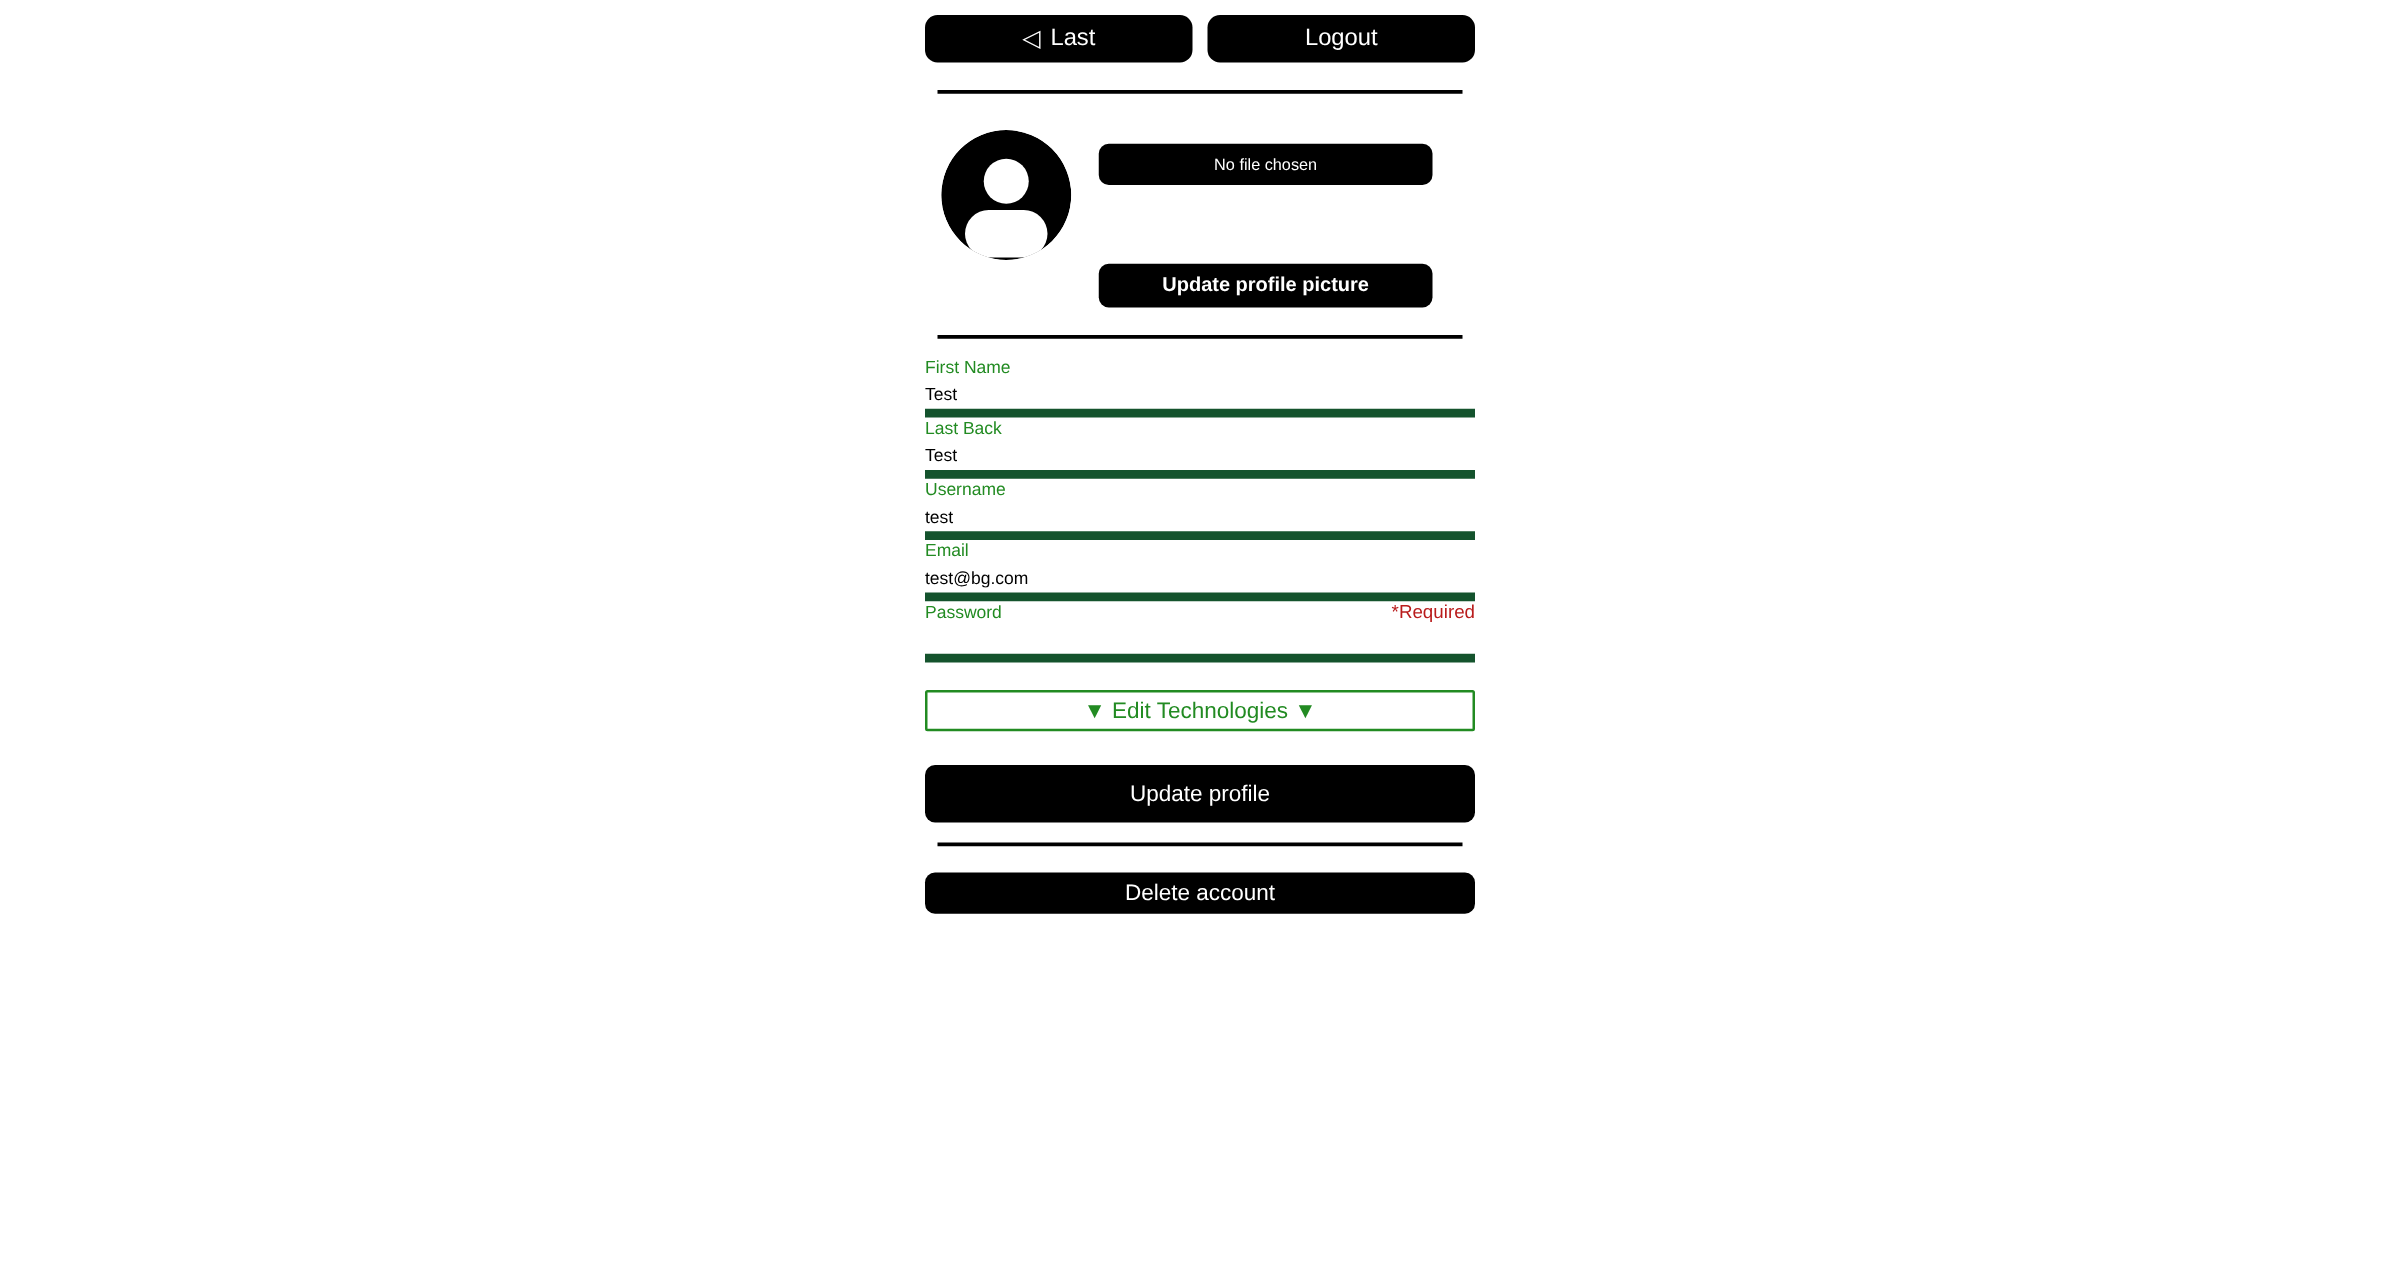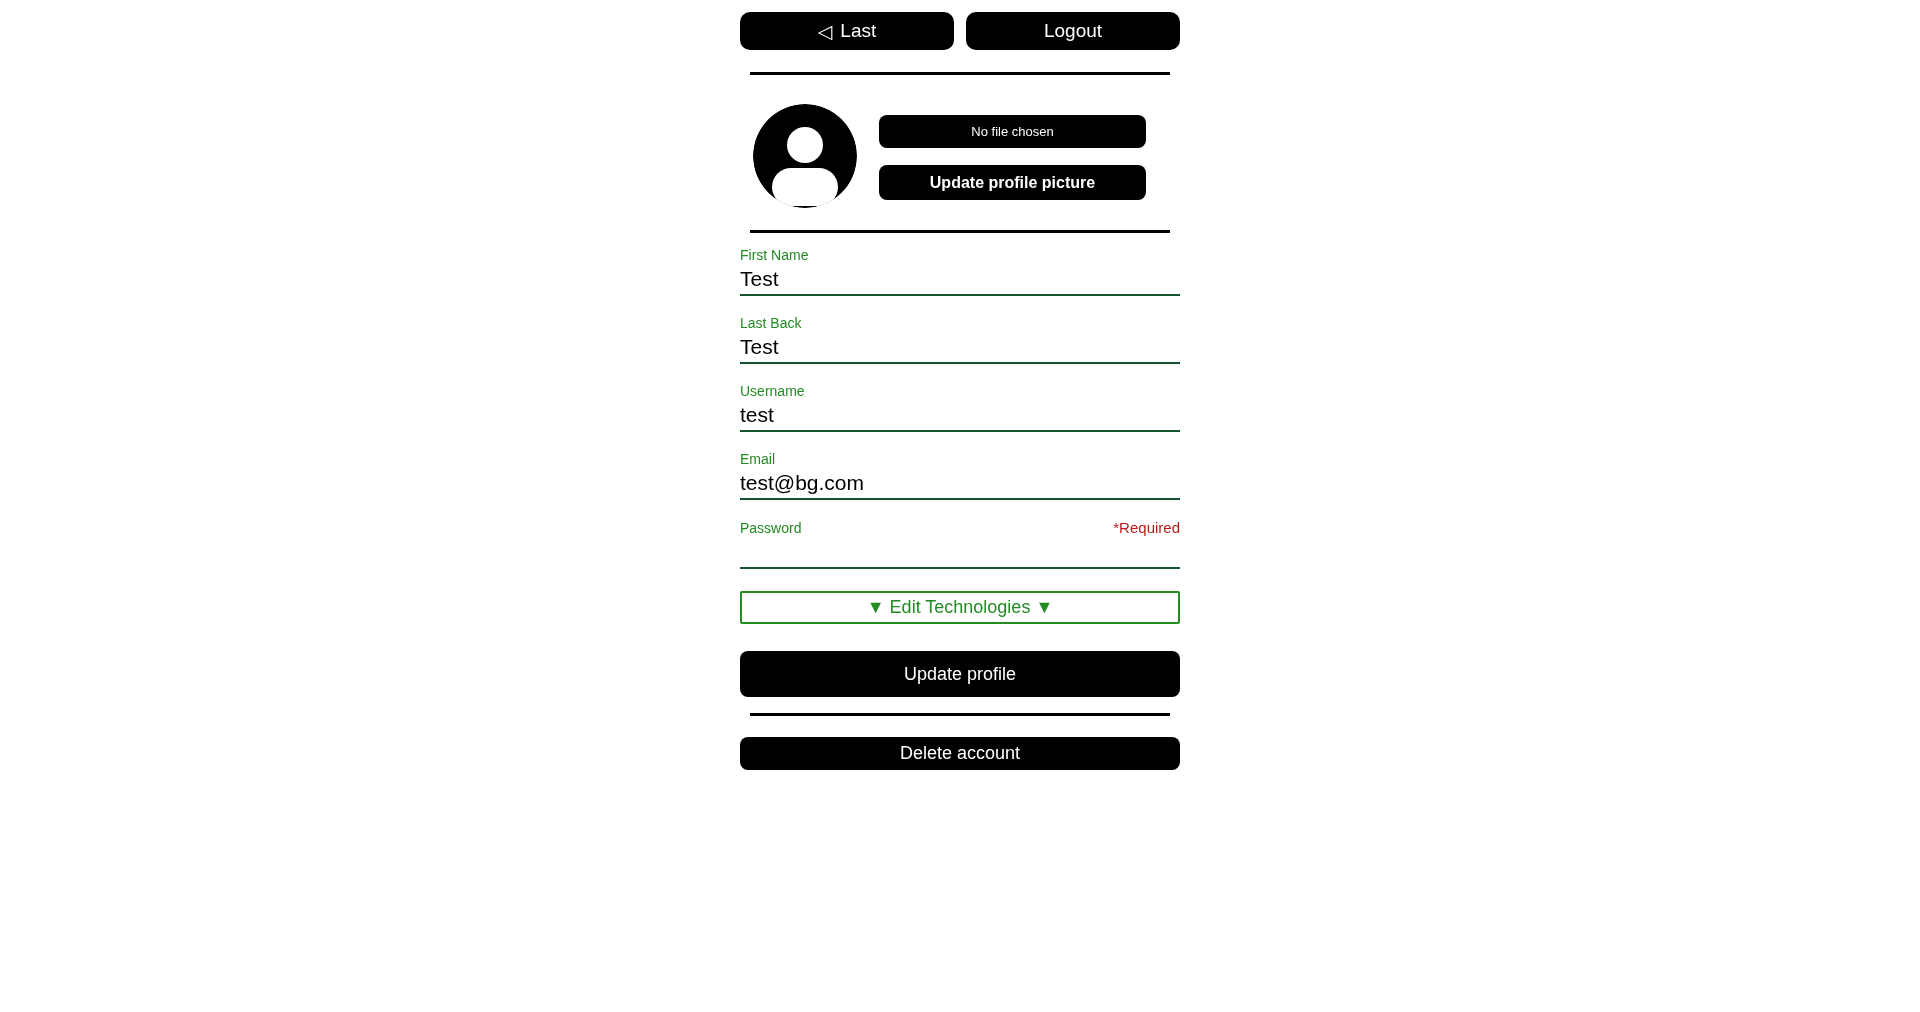--- a/index.html
+++ b/index.html
@@ -51,61 +51,62 @@
     width: 104px;
     height: 104px;
     margin-left: 13px;
     flex: 0 0 auto;
   }
   .avatar-actions {
     margin-left: 22px;
     width: 267px;
     display: flex;
     flex-direction: column;
+    gap: 46px;
   }
   .file-btn {
     margin-top: 11px;
     height: 33px;
     font-size: 13px;
     border-radius: 8px;
   }
   .update-pic-btn {
     margin-top: 17px;
     height: 35px;
     font-size: 16px;
     border-radius: 8px;
     font-weight: bold;
   }
   
   .form { margin-top: 14px; }
-  .field { margin-bottom: 19px; }
+  .field { margin-bottom: 0; }
   .label-row {
     display: flex;
     justify-content: space-between;
     align-items: baseline;
   }
   .field-label {
     color: #228B22;
     font-size: 14px;
     line-height: 17px;
   }
   .required-note {
     color: #b91c1c;
     font-size: 15px;
   }
   .field-input {
     display: block;
     width: 100%;
     border: none;
-    border-bottom: 2px solid #14532d;
+    border-bottom: 7px solid #14532d;
     border-radius: 0;
     outline: none;
     background: transparent;
     font-family: "Liberation Sans", sans-serif;
-    font-size: 21px;
+    font-size: 14px;
     color: #000000;
     height: 32px;
     padding: 0;
   }
   .btn-outline {
     display: block;
     width: 100%;
     height: 33px;
     margin-top: 22px;
     background: #ffffff;

